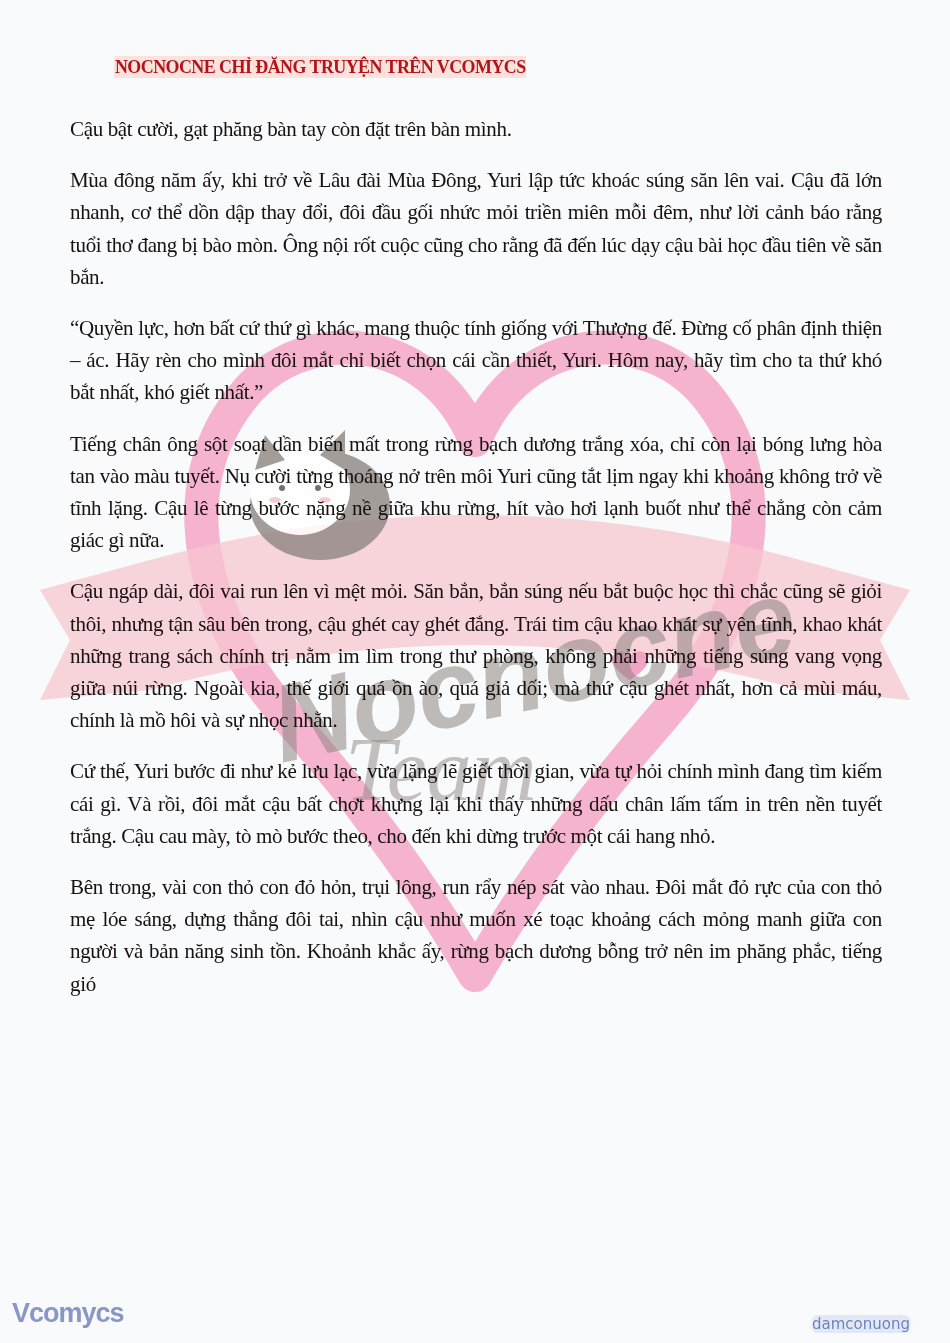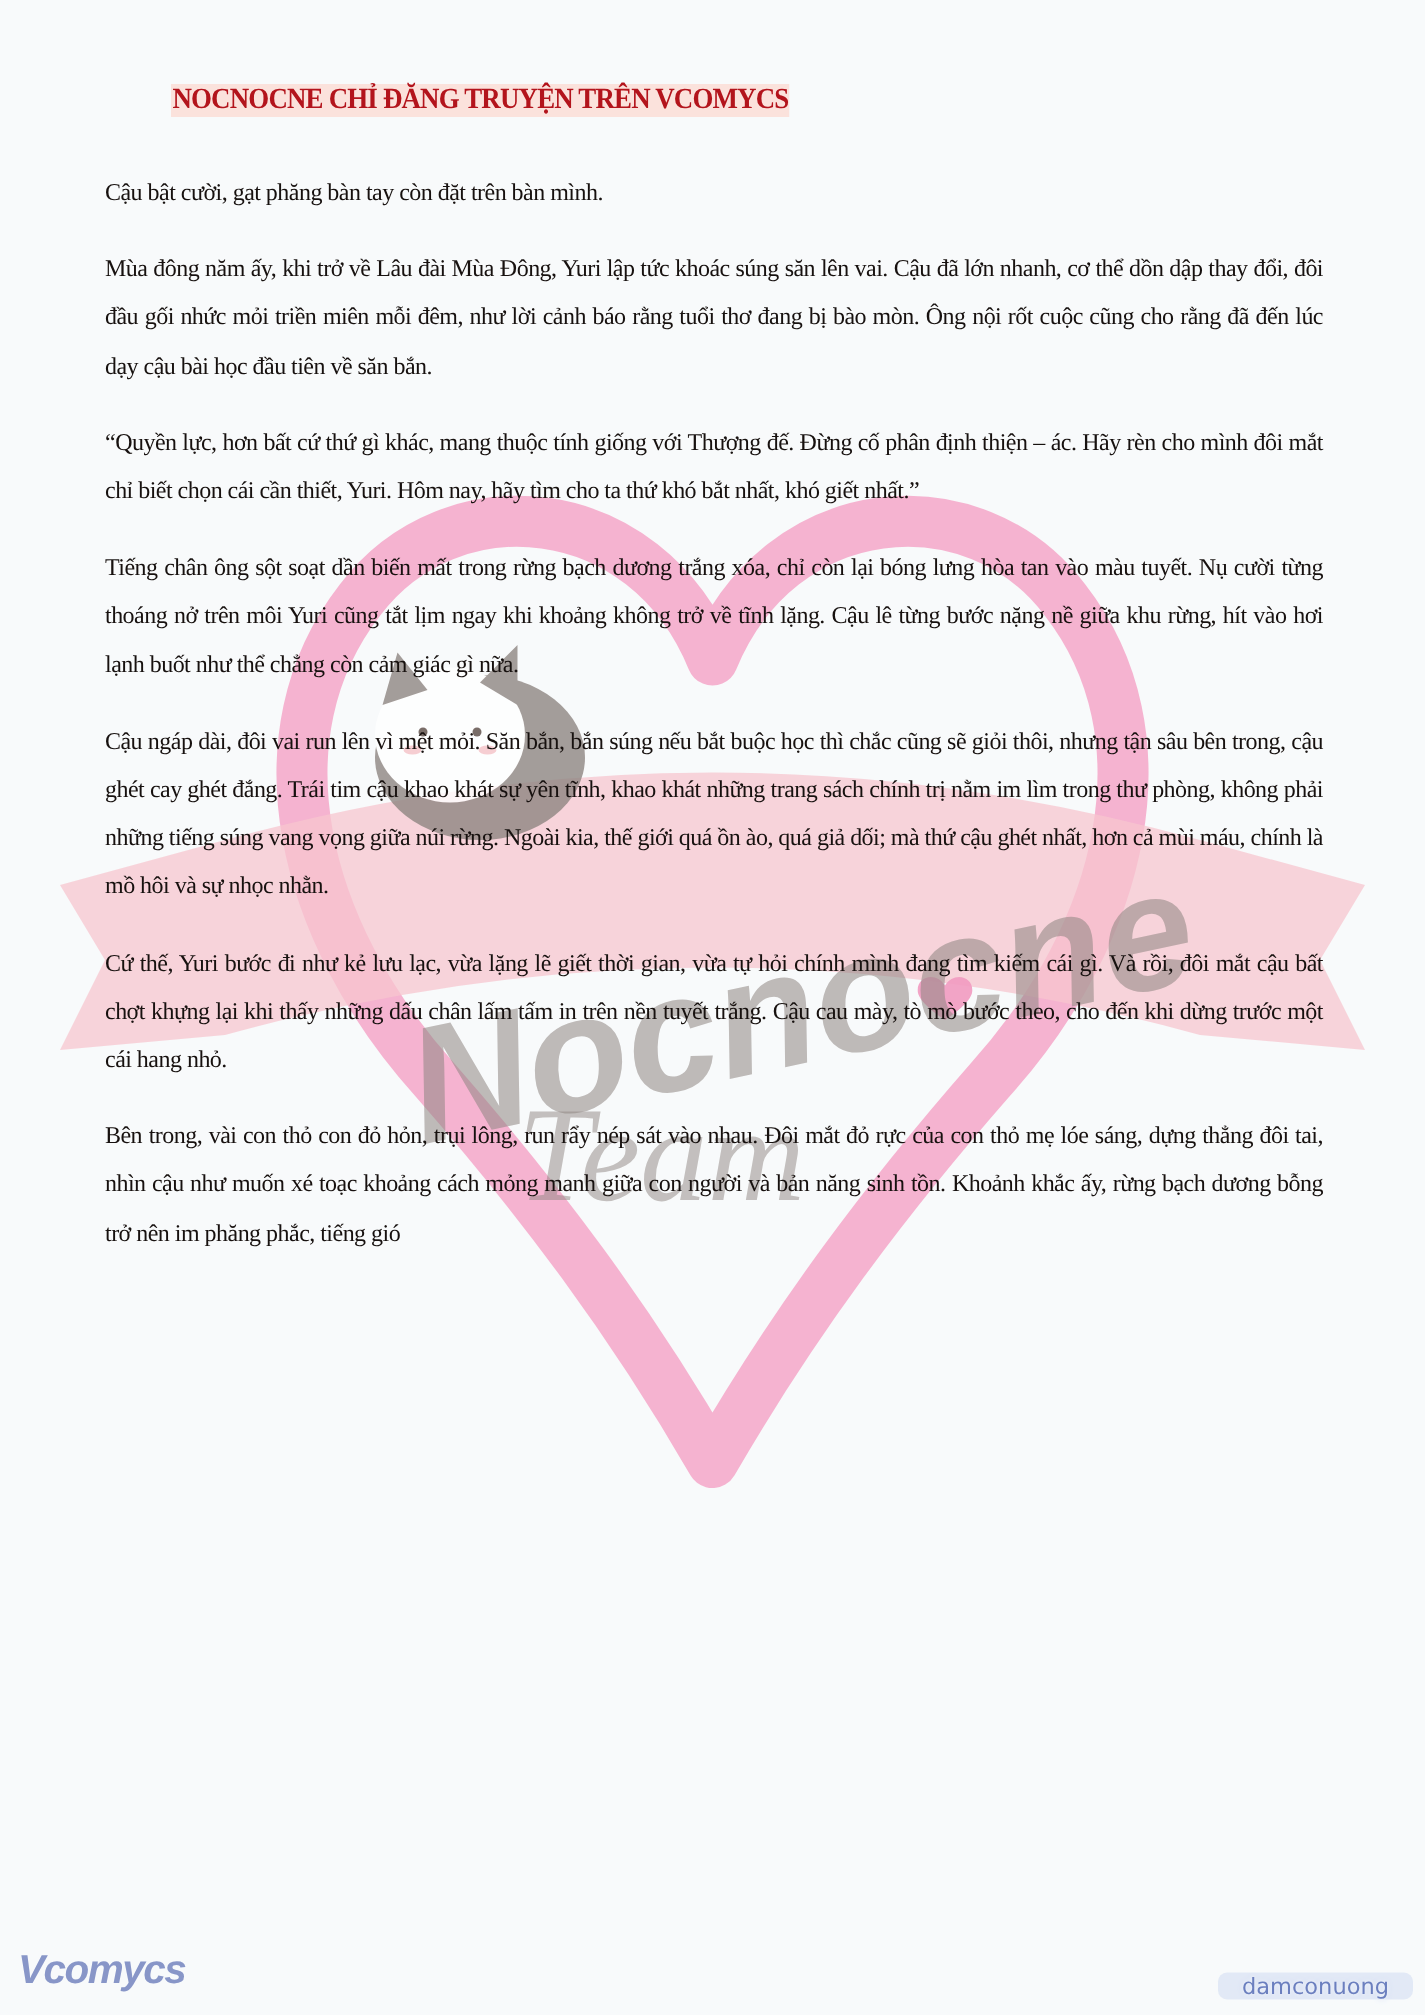--- a/index.html
+++ b/index.html
@@ -22,40 +22,40 @@
       padding: 0 1px;
       transform: scaleX(0.92); transform-origin: left;
       z-index: 2;
     }
     .content {
       position: absolute; left: 70px; top: 113px; width: 812px;
       z-index: 2;
     }
     .para {
       margin: 0 0 19px 0;
-      font-size: 16px;
+      font-size: 21px;
       line-height: 32.2px;
       color: #17110f;
       text-align: justify;
       letter-spacing: -0.35px;
     }
     .para.short { text-align: left; }
     .footer-logo {
       position: absolute; left: 12px; top: 1298px;
-      font-family: "Liberation Sans", sans-serif; font-style: italic; font-weight: bold;
+      font-family: "Liberation Sans", sans-serif; font-weight: bold;
       font-size: 27px; color: #8896c8; letter-spacing: -1px;
       z-index: 2;
     }
     .footer-tag {
       position: absolute; left: 812px; top: 1315px;
       font-family: "DejaVu Sans", sans-serif;
       font-size: 15px; color: #6b7fbf;
       text-shadow: 0 0 3px #ffffff, 0 0 4px #c8d4f0;
       background: rgba(200,212,240,0.45);
-      border-radius: 6px; padding: 0 16px;
+      border-radius: 6px; padding: 0 0;
       z-index: 2;
     }
   </style>
 </head>
 <body>
 
 <svg class="watermark" viewBox="0 0 950 1343" xmlns="http://www.w3.org/2000/svg">
 
   <path d="M475 440 C 430 330, 300 320, 240 400 C 170 490, 200 620, 290 720 C 360 800, 420 880, 475 975 C 530 880, 590 800, 660 720 C 750 620, 780 490, 710 400 C 650 320, 520 330, 475 440 Z" fill="none" stroke="#f4a6c8" stroke-width="34" stroke-linejoin="round" opacity="0.85"></path>
 

